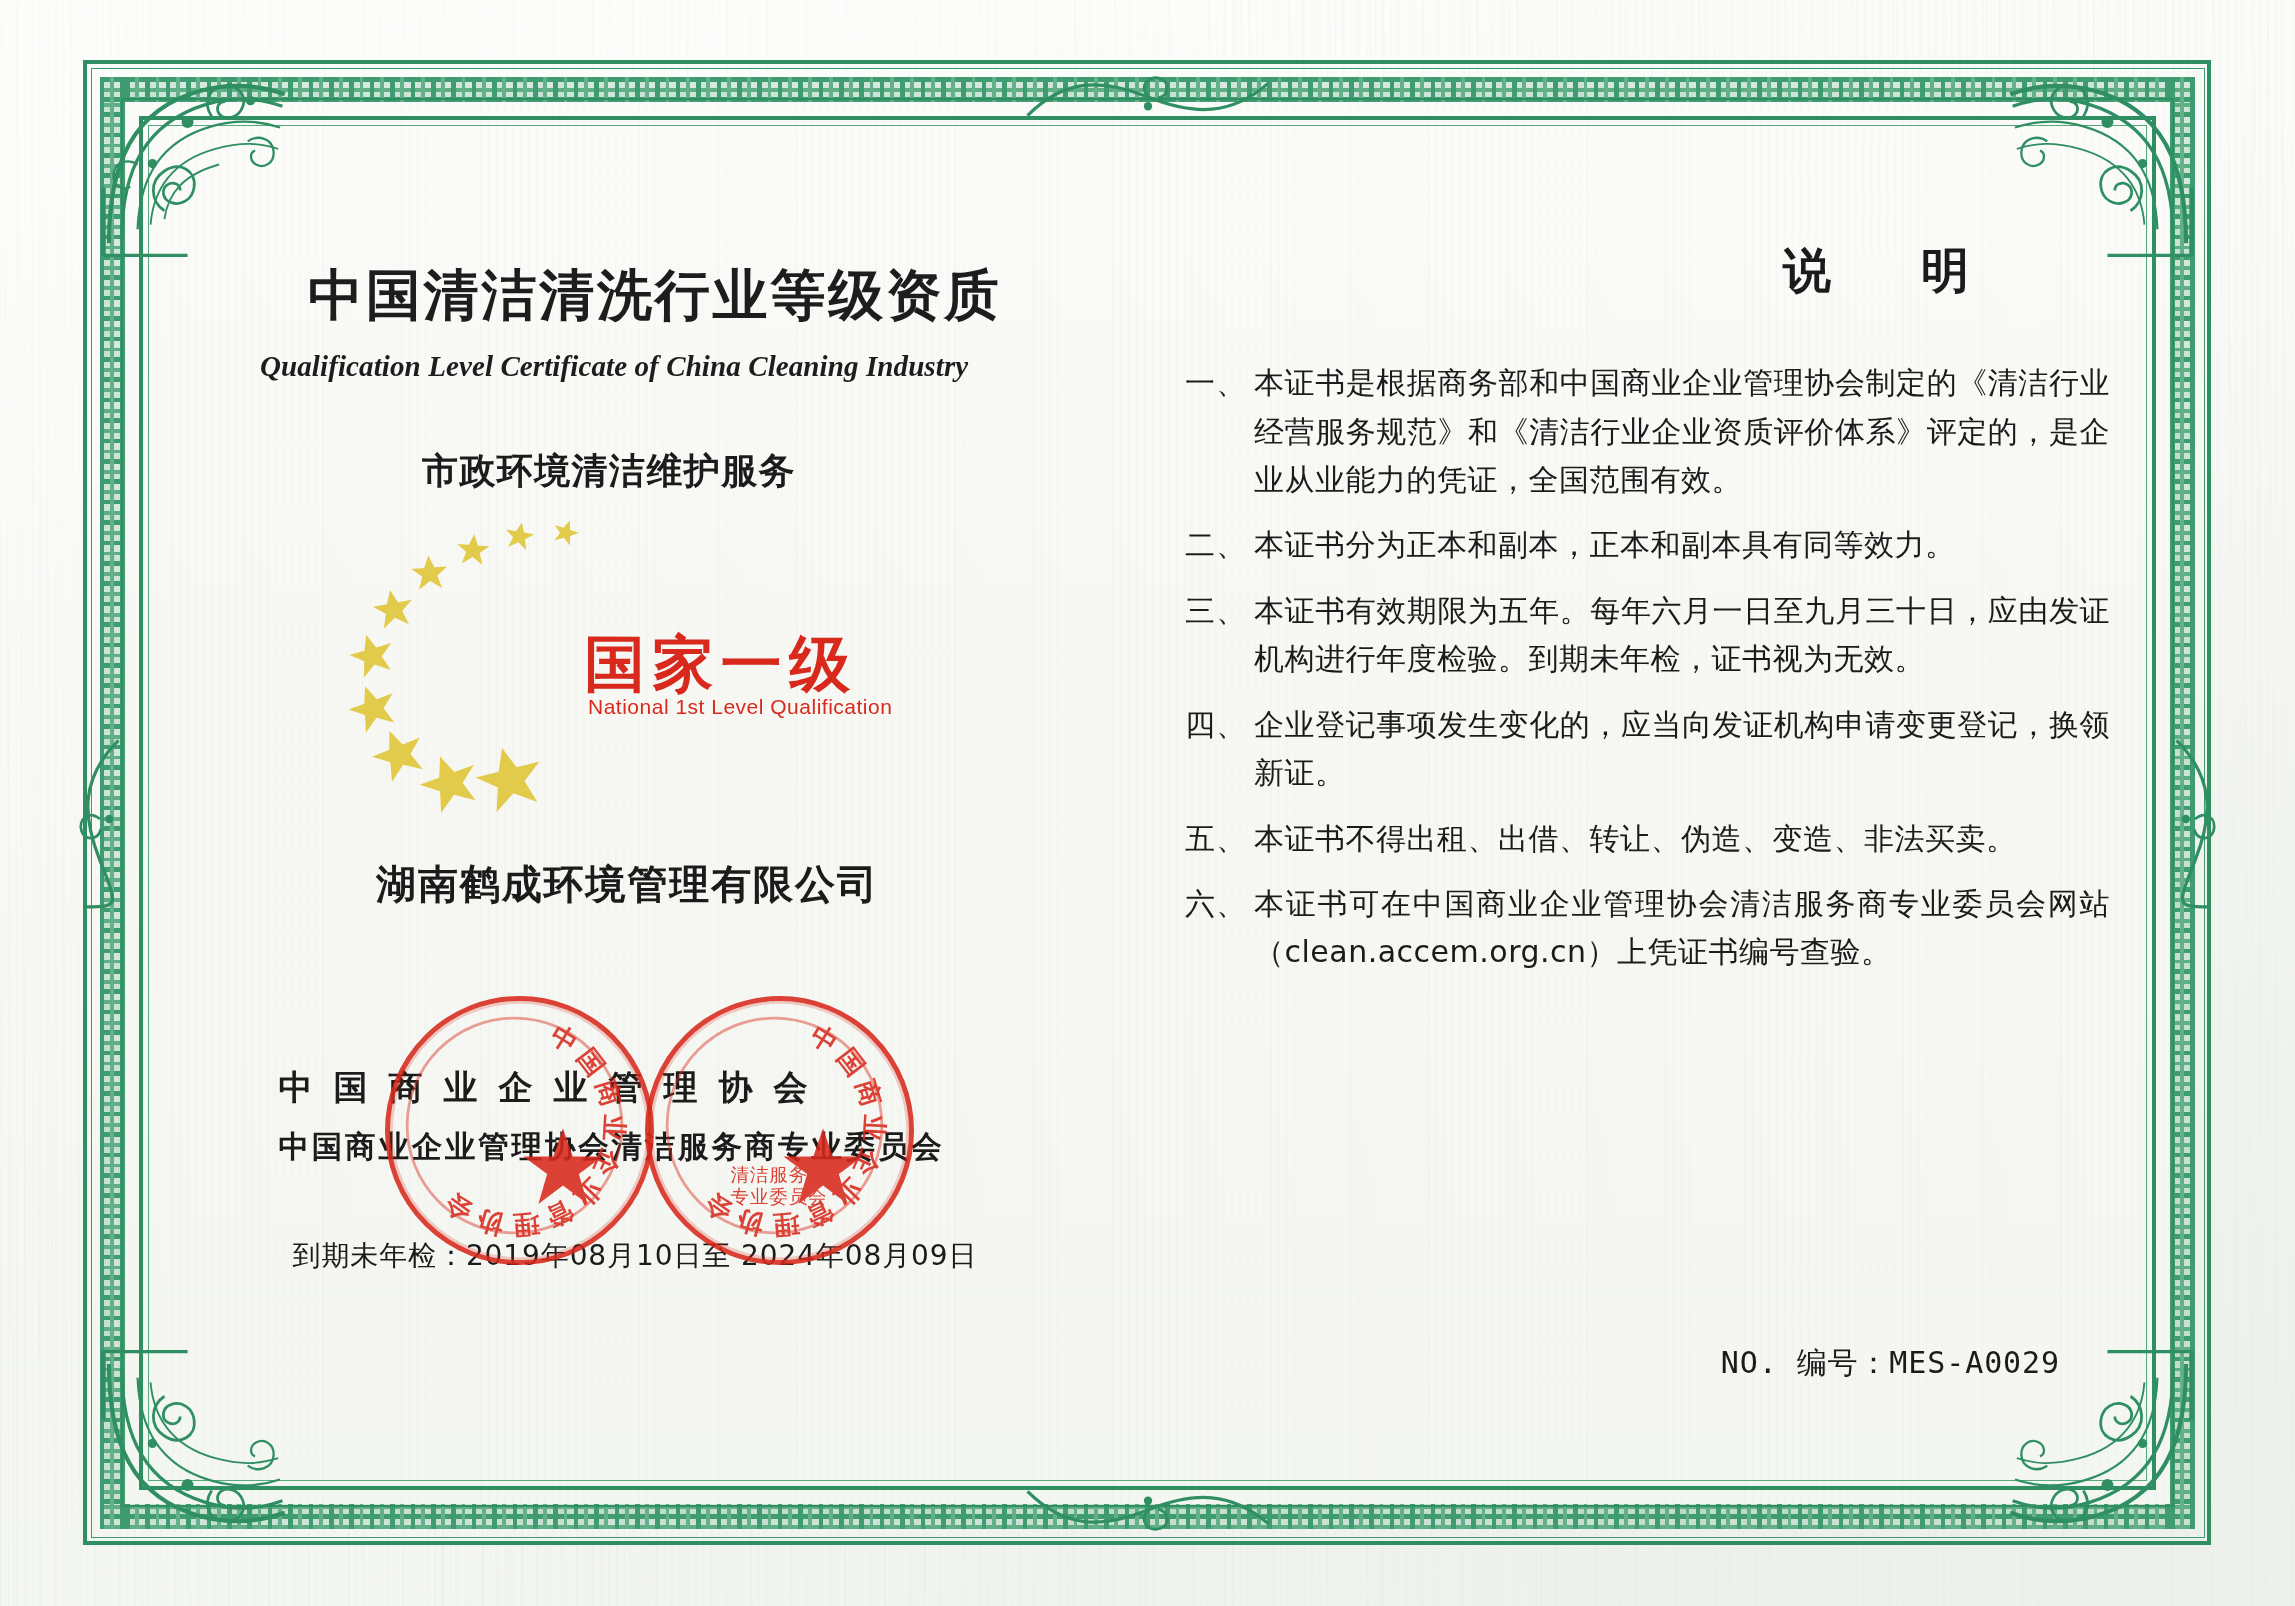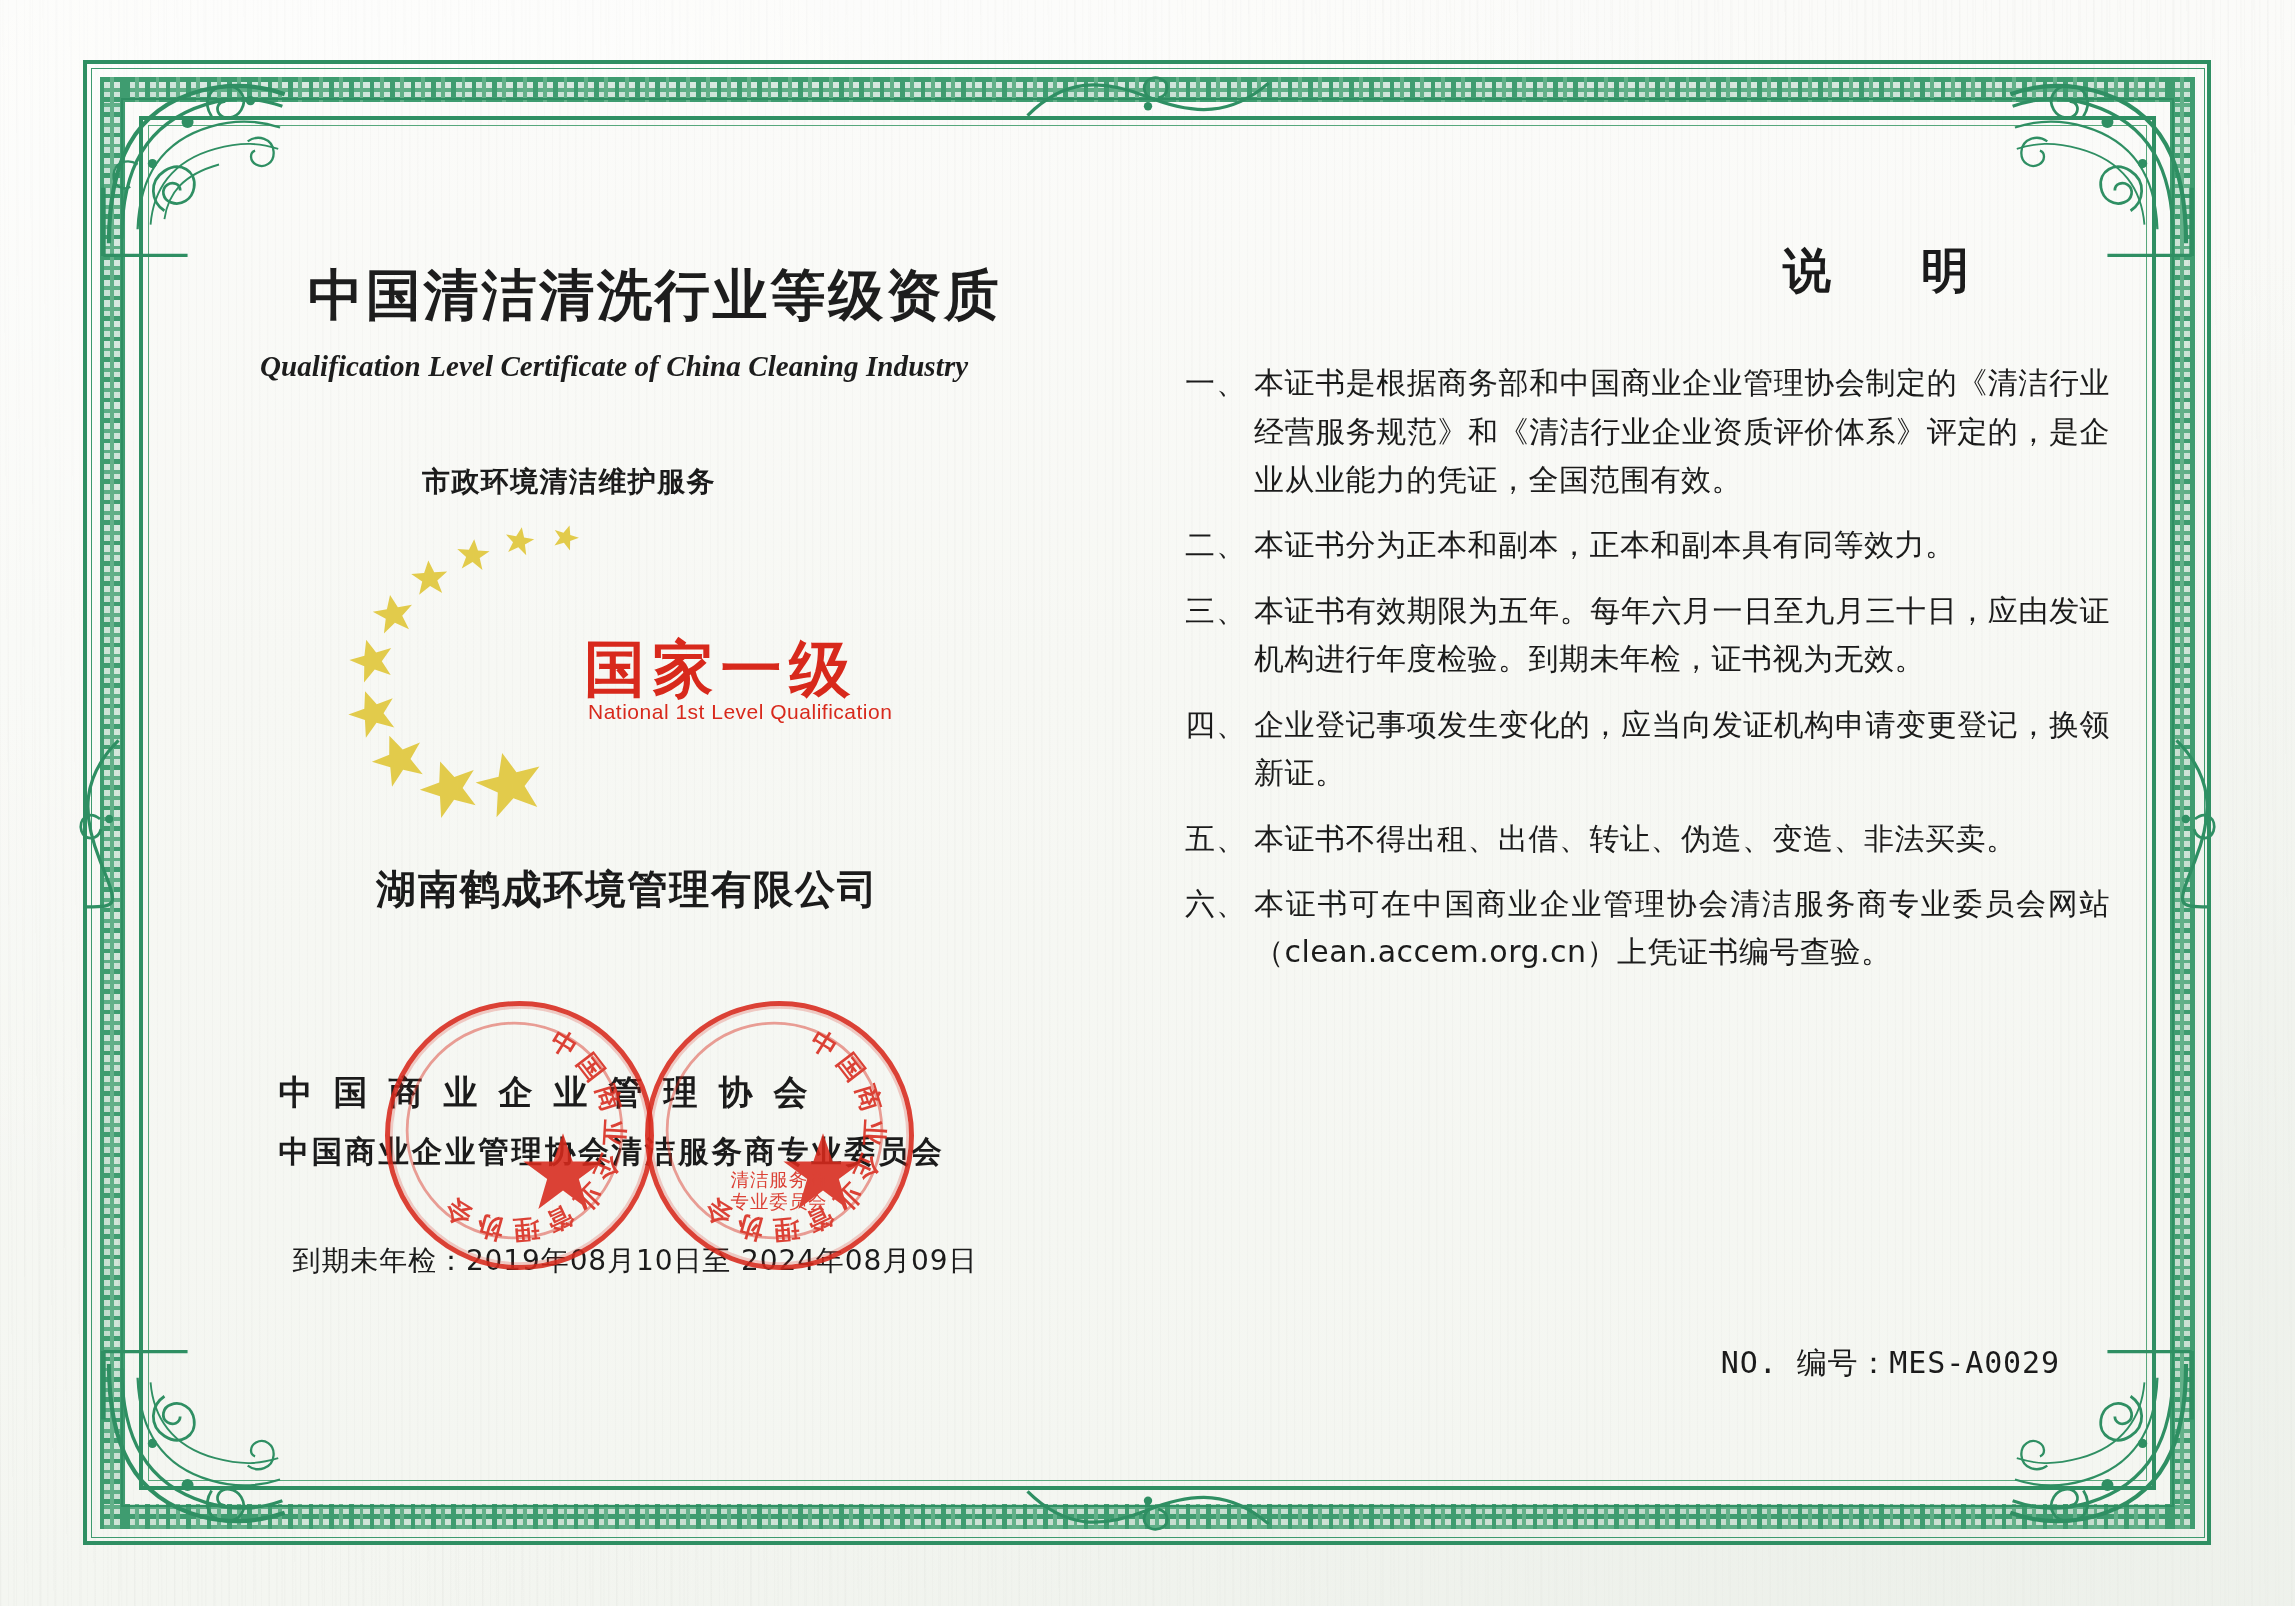--- a/index.html
+++ b/index.html
@@ -171,24 +171,24 @@
     font-size: 29px;
     color: #1d1d1d;
     margin-top: 16.7px;
     letter-spacing: 0.1px;
     white-space: nowrap;
     font-style: italic;
   }
   .subtitle-cn {
     font-family: Liberation Sans, sans-serif;
     font-weight: 700;
-    font-size: 28px;
+    font-size: 36px;
     letter-spacing: 1.4px;
     color: #1b1b1b;
-    margin-top: 80px;
+    margin-top: 64px;
     margin-left: 162px;
   }
 
   
   .emblem {
     position: relative;
     width: 694px;
     height: 315px;
     margin-top: 18.5px;
     margin-left: 28px;

